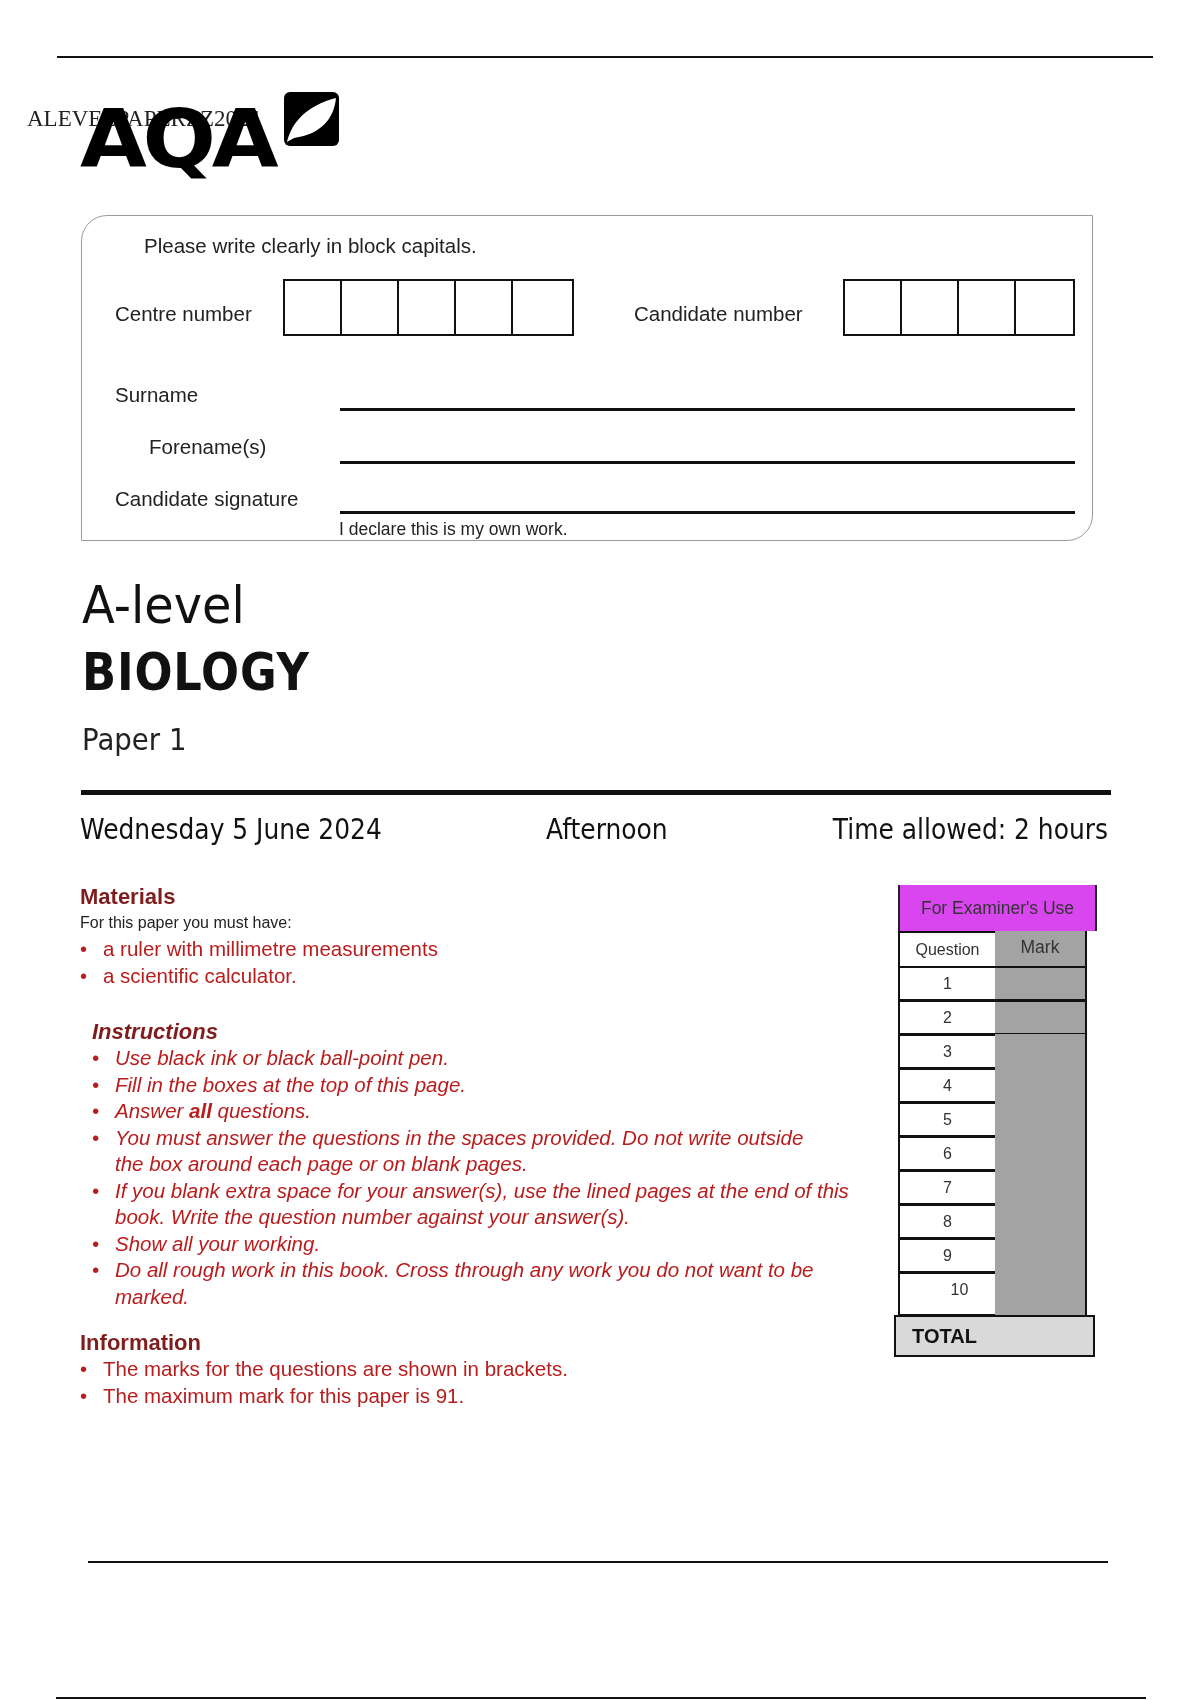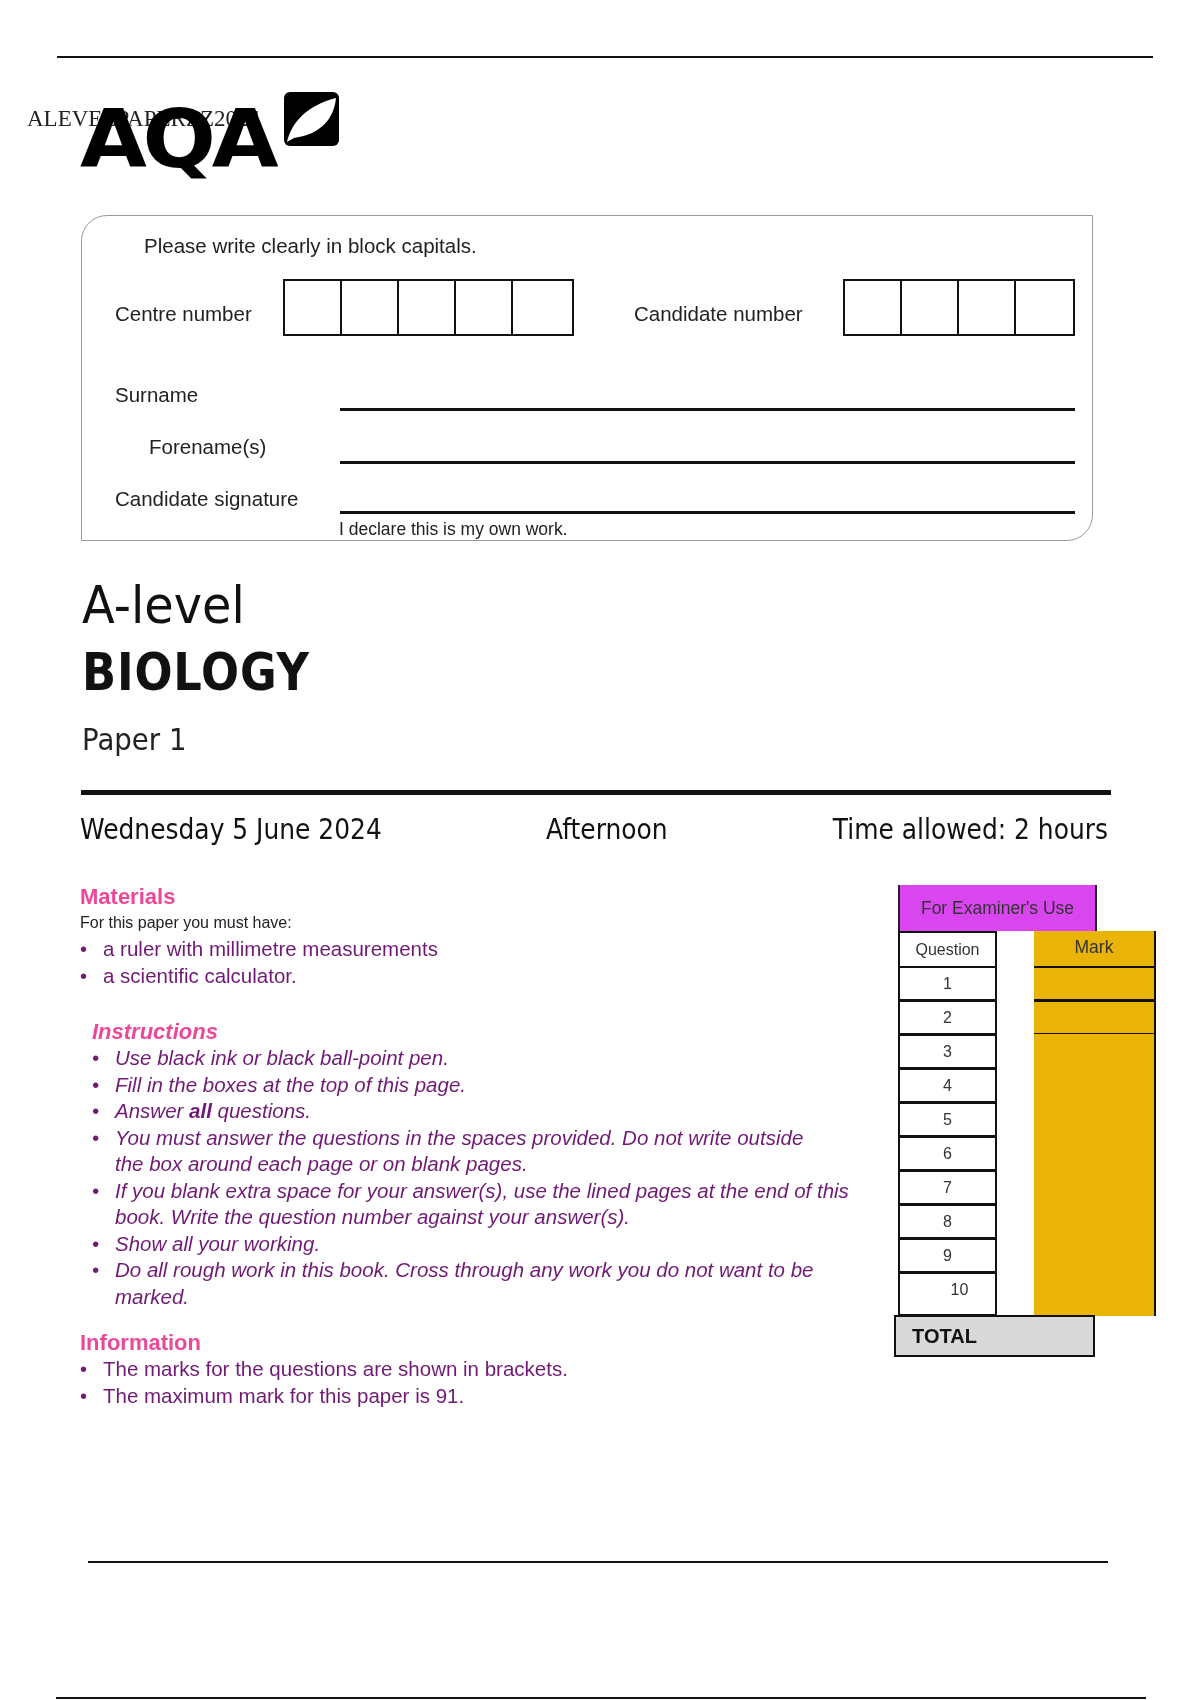--- a/index.html
+++ b/index.html
@@ -19,31 +19,31 @@
   .digit-row .cell { width:57px; height:100%; border-right:2px solid #111; box-sizing:border-box; }
   .digit-row .cell:last-child { border-right:none; }
   .write-line { position:absolute; height:2.5px; background:#111; }
 
   .title-a { left:82px; top:575px; font-family:"DejaVu Sans", sans-serif; font-size:52px; color:#111; transform:scaleX(0.92); transform-origin:left; }
   .title-b { left:82px; top:642px; font-family:"DejaVu Sans", sans-serif; font-weight:bold; font-size:52px; color:#111; transform:scaleX(0.86); transform-origin:left; letter-spacing:1px; }
   .title-c { left:82px; top:722px; font-family:"DejaVu Sans", sans-serif; font-size:30px; color:#222; transform:scaleX(0.92); transform-origin:left; }
 
   .meta { top:812px; font-family:"DejaVu Sans", sans-serif; font-size:29px; color:#111; transform:scaleX(0.86); }
 
-  .section-h { font-weight:bold; font-size:22px; color:#ec4899; }
+  .section-h { font-weight:bold; font-size:22px; color:#7f1d1d; }
   .para { font-size:16px; color:#222; line-height:26px; }
   .bullets { list-style:none; margin:0; padding:0; }
-  .bullets li { position:relative; padding-left:23px; font-size:20.5px; color:#701a75; line-height:26.5px; }
+  .bullets li { position:relative; padding-left:23px; font-size:20.5px; color:#b91c1c; line-height:26.5px; }
   .bullets li::before { content:"\2022"; position:absolute; left:0; top:0; font-size:20px; }
 
   .exam-table { left:898px; top:885px; width:200px; }
   .exam-head { position:absolute; left:0; top:0; width:199px; height:46px; background:#d946ef; border-left:2px solid #222; border-right:2.5px solid #222; box-sizing:border-box;
                font-size:17.5px; color:#333; text-align:center; line-height:46px; }
   .q-cell { position:absolute; left:0; width:99px; height:35px; background:#fff; border:2px solid #111; box-sizing:border-box; text-align:center; font-size:16px; color:#333; line-height:31px; }
-  .m-cell { position:absolute; left:97px; width:122px; background:#eab308; border:2px solid #111; border-left:none; box-sizing:border-box; font-size:17.5px; color:#333; text-align:center;margin-left:39px; }
+  .m-cell { position:absolute; left:97px; width:92px; background:#a3a3a3; border:2px solid #111; border-left:none; box-sizing:border-box; font-size:17.5px; color:#333; text-align:center; }
   .total-cell { position:absolute; left:-4px; top:430px; width:101px; height:42px; background:#d9d9d9; border:2.5px solid #111; box-sizing:border-box; font-weight:bold; font-size:20px; text-align:center; line-height:38px; color:#111; }
   .total-mark { position:absolute; left:95px; top:430px; width:102px; height:42px; background:#d9d9d9; border:2.5px solid #111; border-left:none; box-sizing:border-box; }
 </style>
 </head>
 <body>
 
 <div class="rule" style="left:57px; top:56px; width:1096px; height:2px;"></div>
 
 <div class="abs watermark">ALEVELPAPERZZ2024</div>
 

